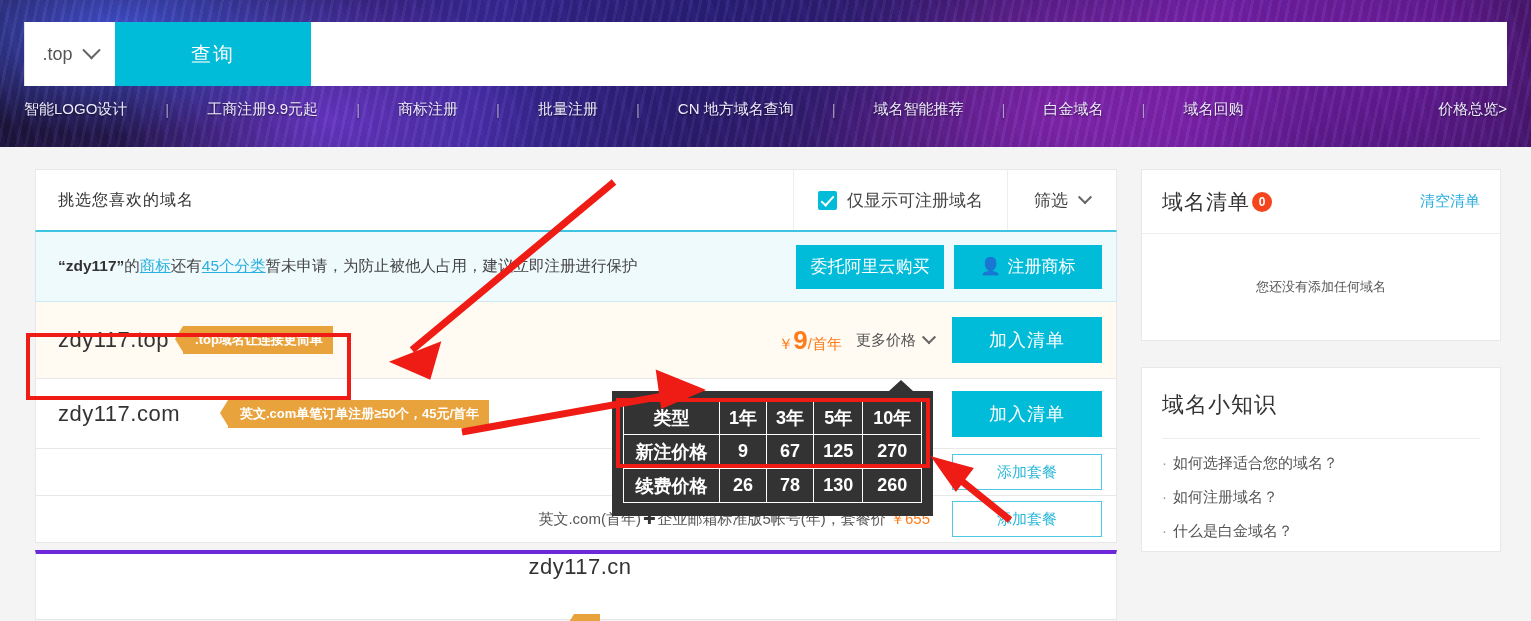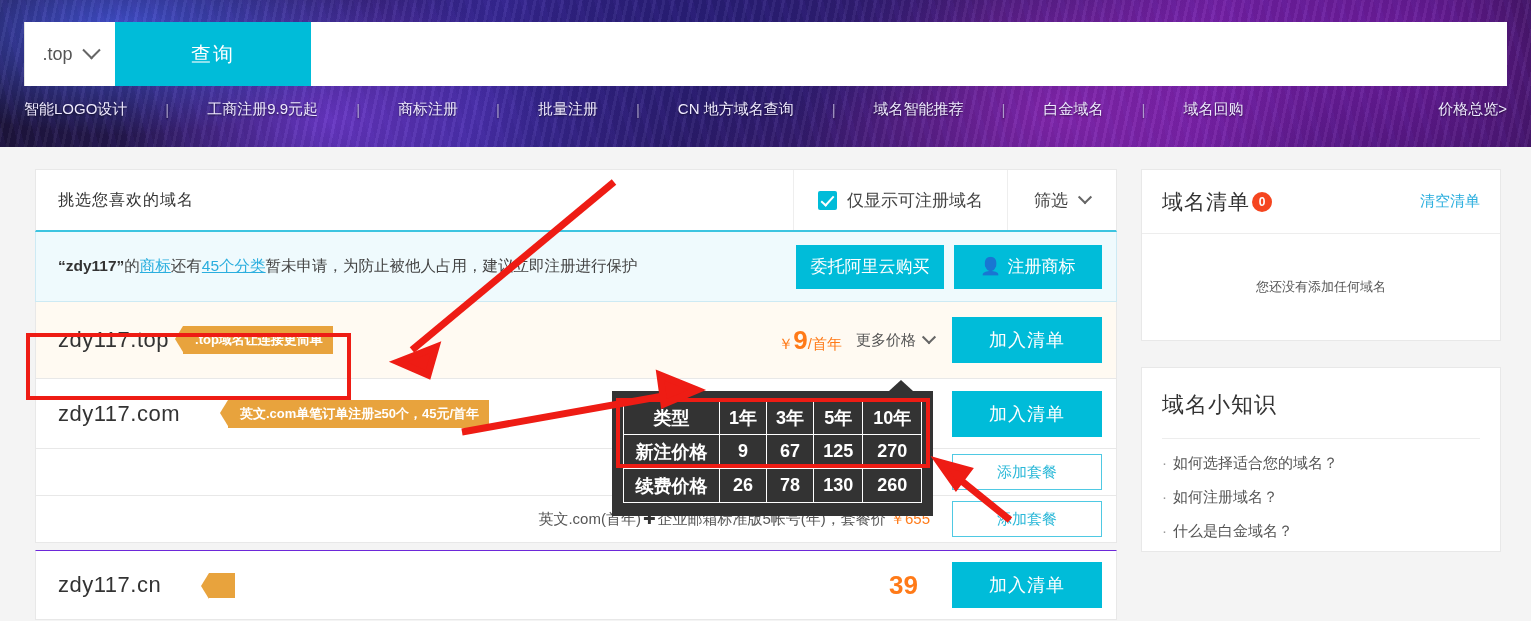--- a/index.html
+++ b/index.html
@@ -419,21 +419,21 @@
     <div class="pkrow">
       <span><span>英文.com(首年)</span><span class="plus">✚</span><span>独…</span></span>
       <button class="pkbtn">添加套餐</button>
     </div>
 
     <div class="pkrow">
       <span><span>英文.com(首年)</span><span class="plus">✚</span><span>企业邮箱标准版5帐号(年)，套餐价</span> <span class="pk-price">￥655</span></span>
       <button class="pkbtn">添加套餐</button>
     </div>
 
-    <div class="drow plain" style="height:70px;margin-top:7px;border-top:1px solid #6d28d9;">
+    <div class="drow plain" style="height:70px;margin-top:7px;border-top:4px solid #6d28d9;flex-direction:column;">
       <span class="dname">zdy117.cn</span>
       <span class="badge">&nbsp;</span>
       <span class="spacer"></span>
       <span class="price"><span class="num">39</span></span>
       <button class="addbtn">加入清单</button>
     </div>
 
   </div>
 
   <div class="side-col">

